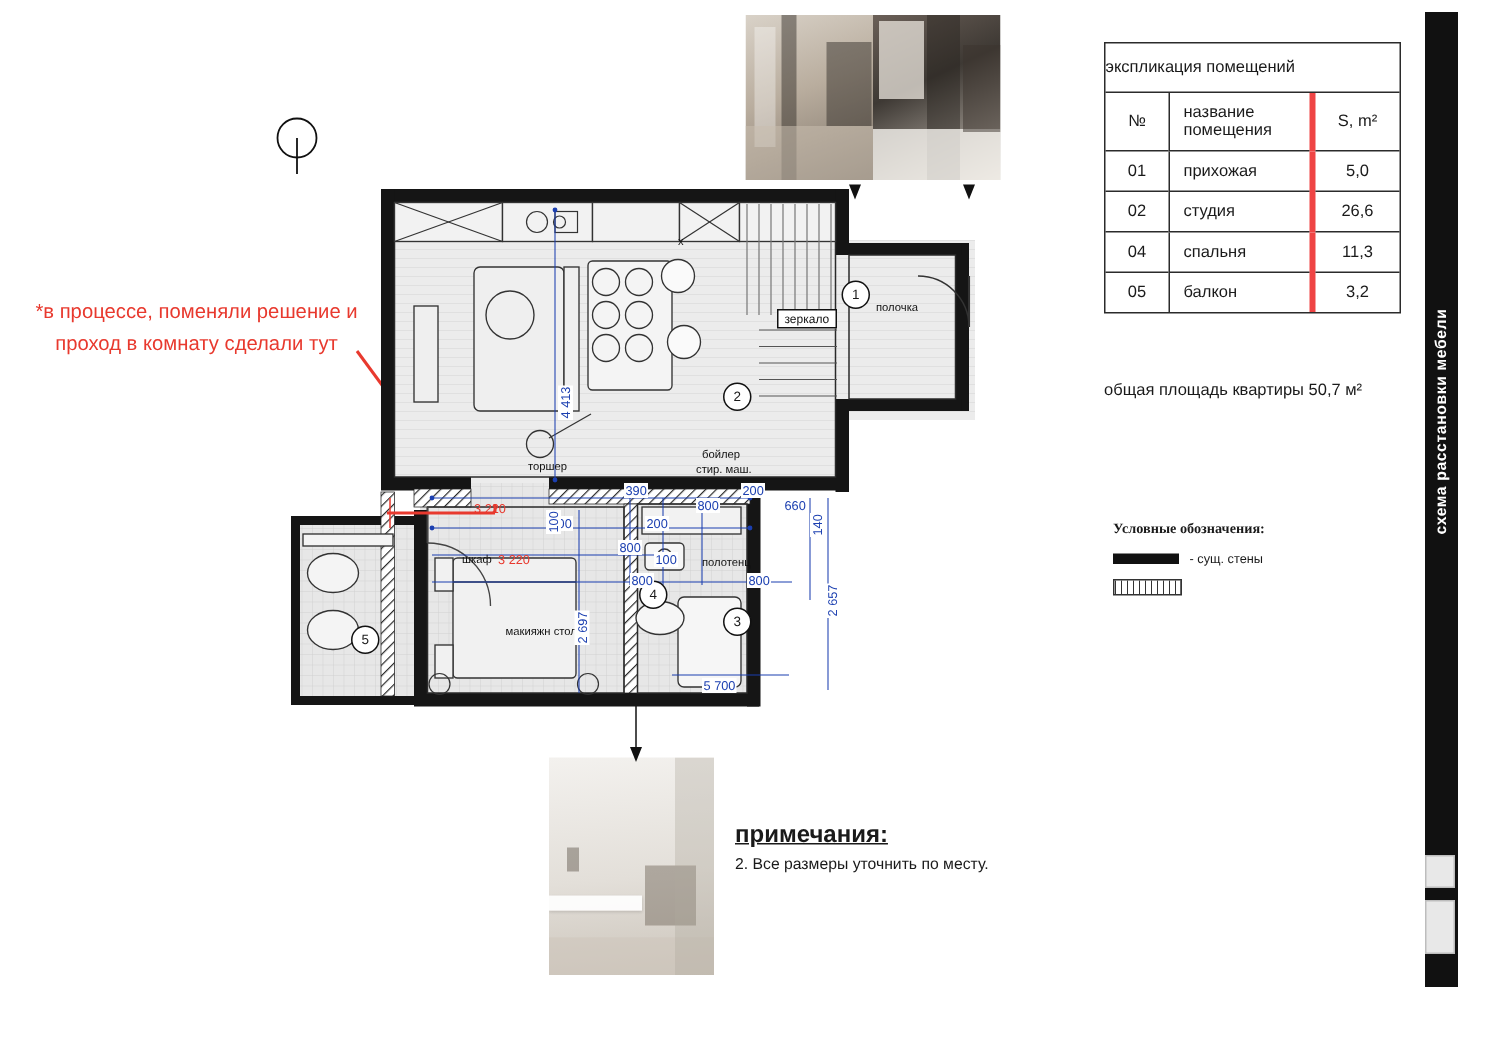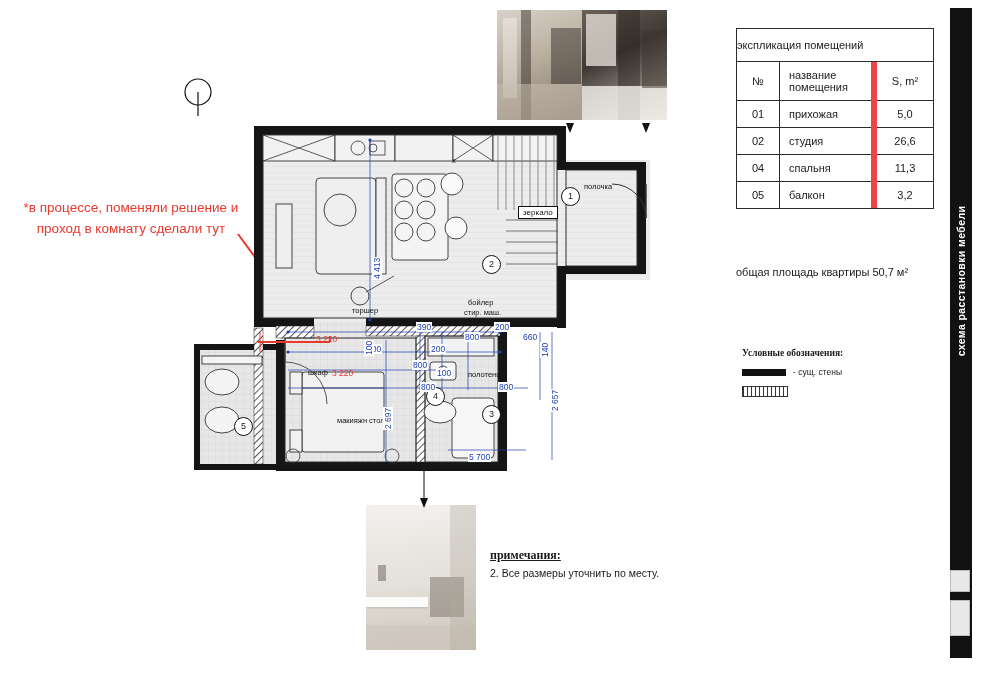--- a/index.html
+++ b/index.html
@@ -42,41 +42,41 @@
     height:32px;line-height:32px;font-size:11px;
     border-bottom:1px solid #2b2b2b;
   }
   .legend table{border-collapse:collapse;width:100%;}
   .legend td{
     border-top:1px solid #2b2b2b;
     font-size:11px;padding:7px 6px;
   }
   .legend tr:first-child td{border-top:none;}
   .legend td.c-num{width:30px;text-align:center;border-right:1px solid #2b2b2b;}
-  .legend td.c-name{border-right:6px solid #ef4444;padding-left:9px;}
+  .legend td.c-name{border-right:4px solid #ef4444;padding-left:9px;}
   .legend td.c-area{width:44px;text-align:center;}
   .legend .hdr td{font-size:11px;}
   .total{
-    position:absolute;left:736px;top:266px;font-size:11px;white-space:nowrap;
+    position:absolute;left:736px;top:254px;font-size:11px;white-space:nowrap;
   }
 
   
   .symbols{position:absolute;left:742px;top:348px;width:190px;}
   .symbols .sym-title{font-size:9.5px;font-weight:bold;font-family:"Liberation Serif",serif;}
   .symbols .sym-row{display:flex;align-items:center;margin-top:9px;}
   .sym-swatch{width:44px;height:7px;background:#111;margin-right:7px;}
   .sym-hatch{
     width:44px;height:9px;margin-right:7px;border:1px solid #333;
     background:repeating-linear-gradient(90deg,#333 0 1px,#fff 1px 4px);
   }
   .sym-label{font-size:8.5px;}
 
   
   .notes{position:absolute;left:490px;top:548px;width:420px;}
-  .notes .n-title{font-size:12px;font-weight:bold;text-decoration:underline;font-family:Liberation Serif, serif;}
+  .notes .n-title{font-size:16px;font-weight:bold;text-decoration:underline;}
   .notes .n-line{font-size:10.5px;margin-top:4px;}
 
   
   .annot{
     position:absolute;left:16px;top:198px;width:230px;
     color:#e8392e;font-size:13.5px;line-height:1.55;text-align:center;
   }
   .arrow-wrap{position:absolute;left:236px;top:232px;}
 
   
@@ -342,21 +342,21 @@
       </g>
     </svg>
 
     <div class="circ-num" style="left:381px;top:87px;">1</div>
     <div class="circ-num" style="left:302px;top:155px;">2</div>
     <div class="circ-num" style="left:302px;top:305px;">3</div>
     <div class="circ-num" style="left:246px;top:287px;">4</div>
     <div class="circ-num" style="left:54px;top:317px;">5</div>
 
     <div class="blk-lbl box" style="left:338px;top:106px;">зеркало</div>
-    <div class="blk-lbl" style="left:404px;top:82px;">полочка</div>
+    <div class="blk-lbl" style="left:404px;top:100px;">полочка</div>
     <div class="blk-lbl" style="left:288px;top:198px;">бойлер</div>
     <div class="blk-lbl" style="left:284px;top:208px;">стир. маш.</div>
     <div class="blk-lbl" style="left:172px;top:206px;">торшер</div>
     <div class="blk-lbl" style="left:128px;top:268px;">шкаф</div>
     <div class="blk-lbl" style="left:157px;top:316px;">макияжн стол</div>
     <div class="blk-lbl" style="left:288px;top:270px;">полотенц</div>
     <div class="blk-lbl" style="left:272px;top:56px;">x</div>
 
     <div class="dim-lbl rot" style="left:192px;top:180px;">4 413</div>
     <div class="red-lbl" style="left:136px;top:234px;">3 220</div>

